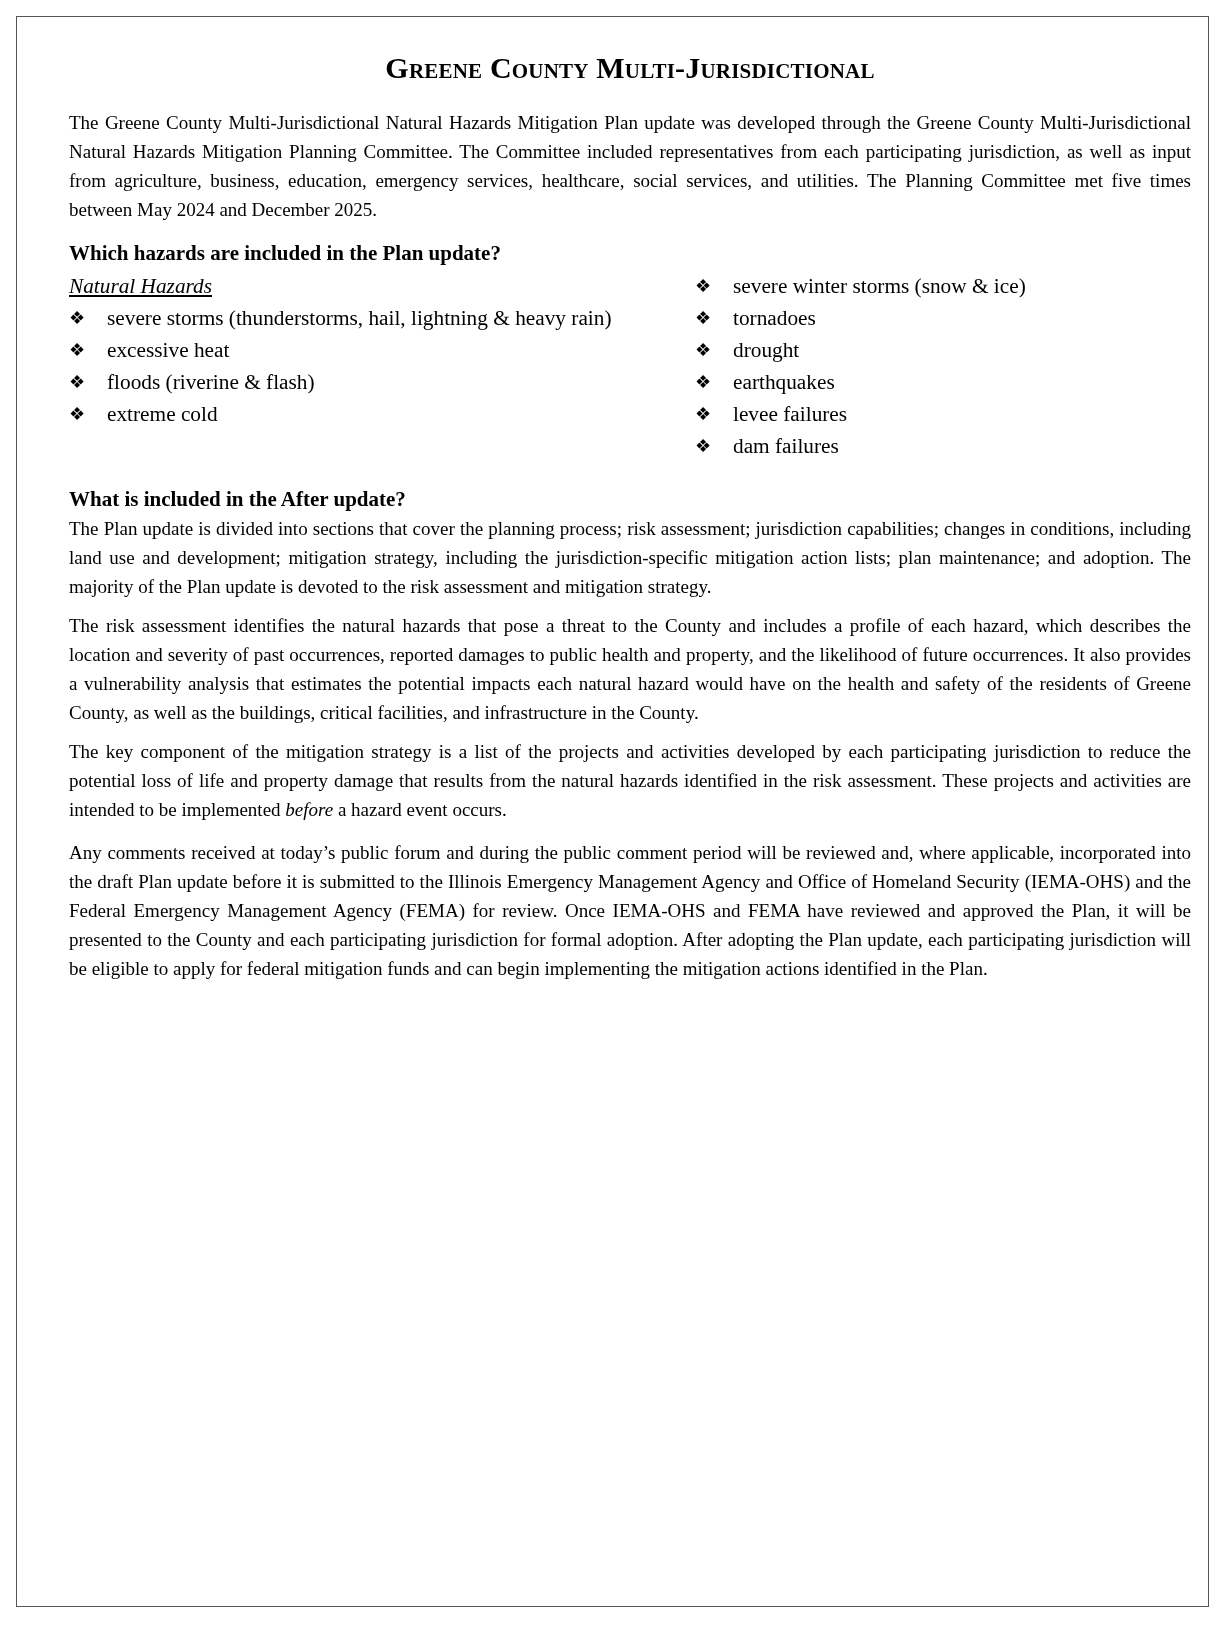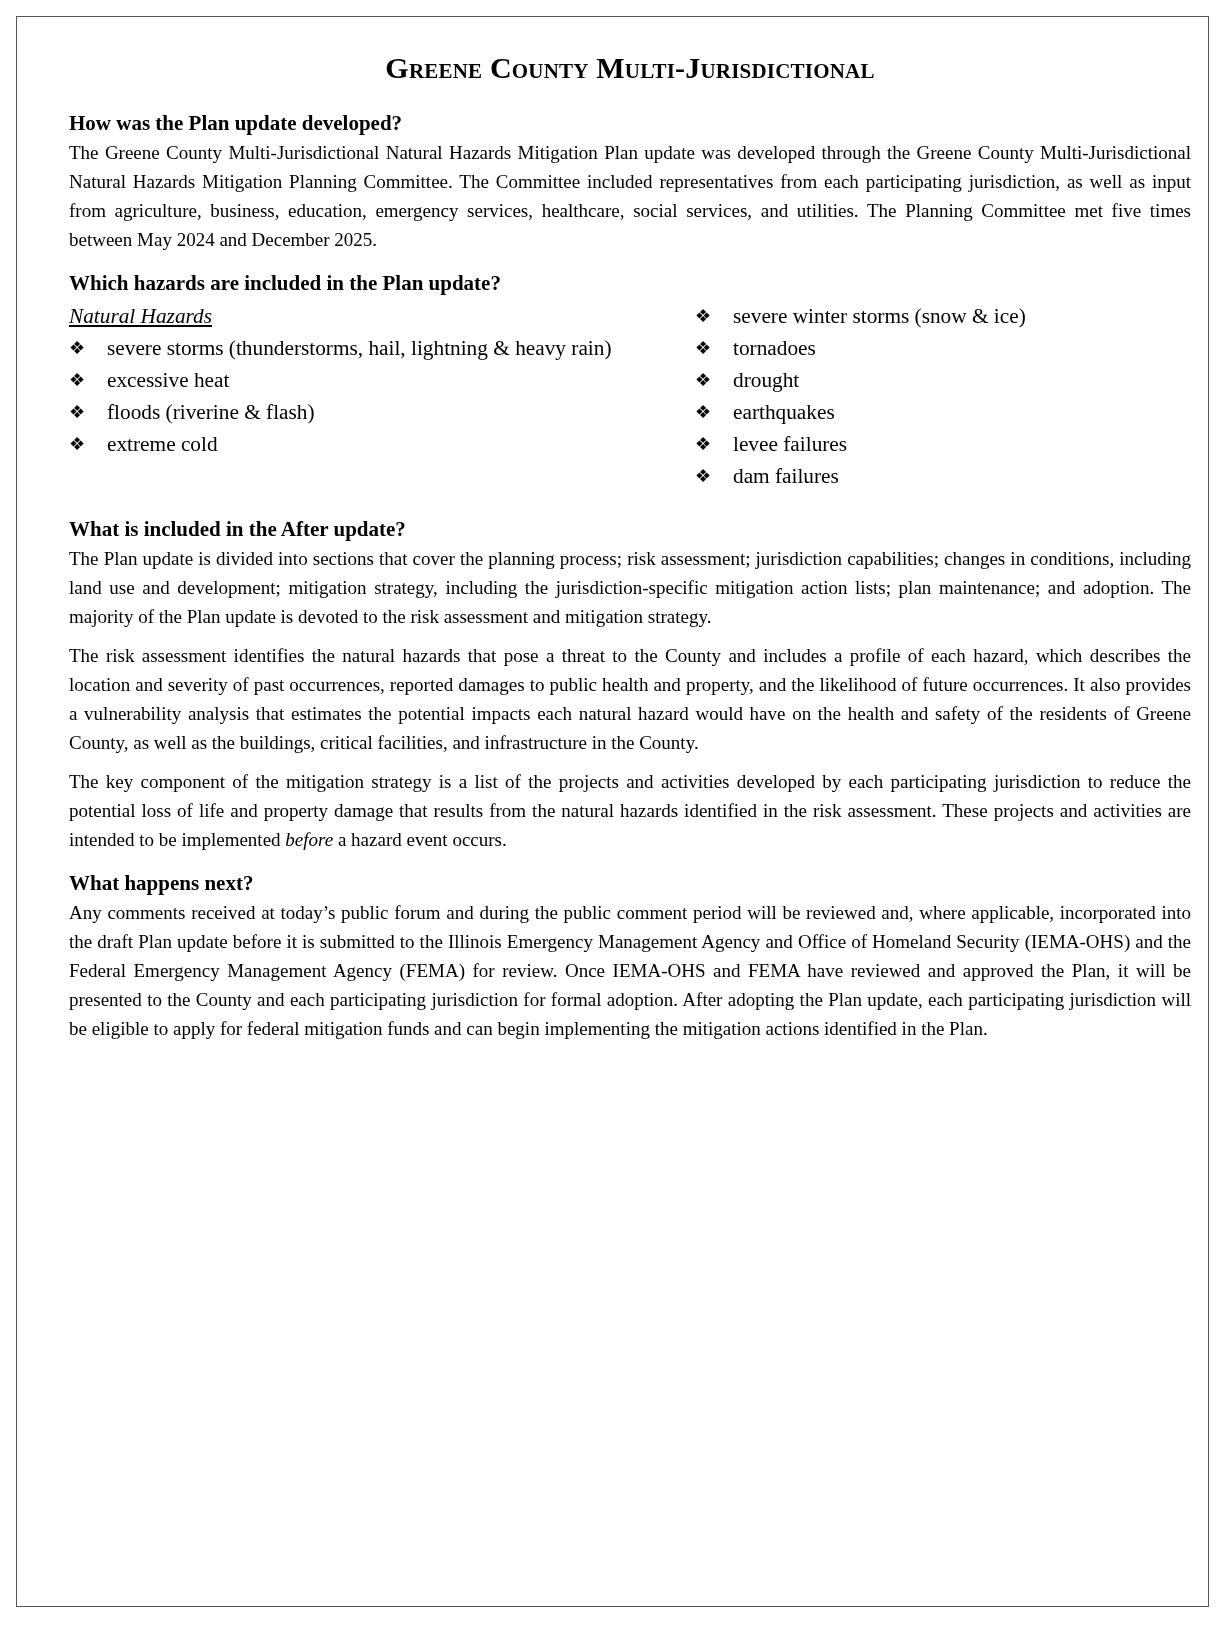--- a/index.html
+++ b/index.html
@@ -32,21 +32,20 @@
 <body>
 
 <div class="frame"></div>
 
 <div class="content">
   <div class="title">
     <div>Greene County Multi-Jurisdictional</div>
   </div>
 
   <div class="sec1">
-    <h2>How was the Plan update developed?</h2>
     <p>The Greene County Multi-Jurisdictional Natural Hazards Mitigation Plan update was developed through the Greene County Multi-Jurisdictional Natural Hazards Mitigation Planning Committee.  The Committee included representatives from each participating jurisdiction, as well as input from agriculture, business, education, emergency services, healthcare, social services, and utilities.  The Planning Committee met five times between May 2024 and December 2025.</p>
   </div>
 
   <div class="gap">
     <h2>Which hazards are included in the Plan update?</h2>
     <div class="cols">
       <div class="col left">
         <div class="col-head">Natural Hazards</div>
         <div class="item">
             <span class="bullet">❖</span>
@@ -95,16 +94,15 @@
   </div>
 
   <div class="gap" style="margin-top:22px;">
     <h2>What is included in the After update?</h2>
     <p>The Plan update is divided into sections that cover the planning process; risk assessment; jurisdiction capabilities; changes in conditions, including land use and development; mitigation strategy, including the jurisdiction-specific mitigation action lists; plan maintenance; and adoption.  The majority of the Plan update is devoted to the risk assessment and mitigation strategy.</p>
     <p class="pgap">The risk assessment identifies the natural hazards that pose a threat to the County and includes a profile of each hazard, which describes the location and severity of past occurrences, reported damages to public health and property, and the likelihood of future occurrences.  It also provides a vulnerability analysis that estimates the potential impacts each natural hazard would have on the health and safety of the residents of Greene County, as well as the buildings, critical facilities, and infrastructure in the County.</p>
     <p class="pgap"><span>The key component of the mitigation strategy is a list of the projects and activities developed by each participating jurisdiction to reduce the potential loss of life and property damage that results from the natural hazards identified in the risk assessment.  These projects and activities are intended to be implemented </span><em>before</em><span> a hazard event occurs.</span></p>
   </div>
 
   <div class="gap">
-    <h2>What happens next?</h2>
     <p>Any comments received at today’s public forum and during the public comment period will be reviewed and, where applicable, incorporated into the draft Plan update before it is submitted to the Illinois Emergency Management Agency and Office of Homeland Security (IEMA-OHS) and the Federal Emergency Management Agency (FEMA) for review.  Once IEMA-OHS and FEMA have reviewed and approved the Plan, it will be presented to the County and each participating jurisdiction for formal adoption.  After adopting the Plan update, each participating jurisdiction will be eligible to apply for federal mitigation funds and can begin implementing the mitigation actions identified in the Plan.</p>
   </div>
 </div>
 
 </body></html>

